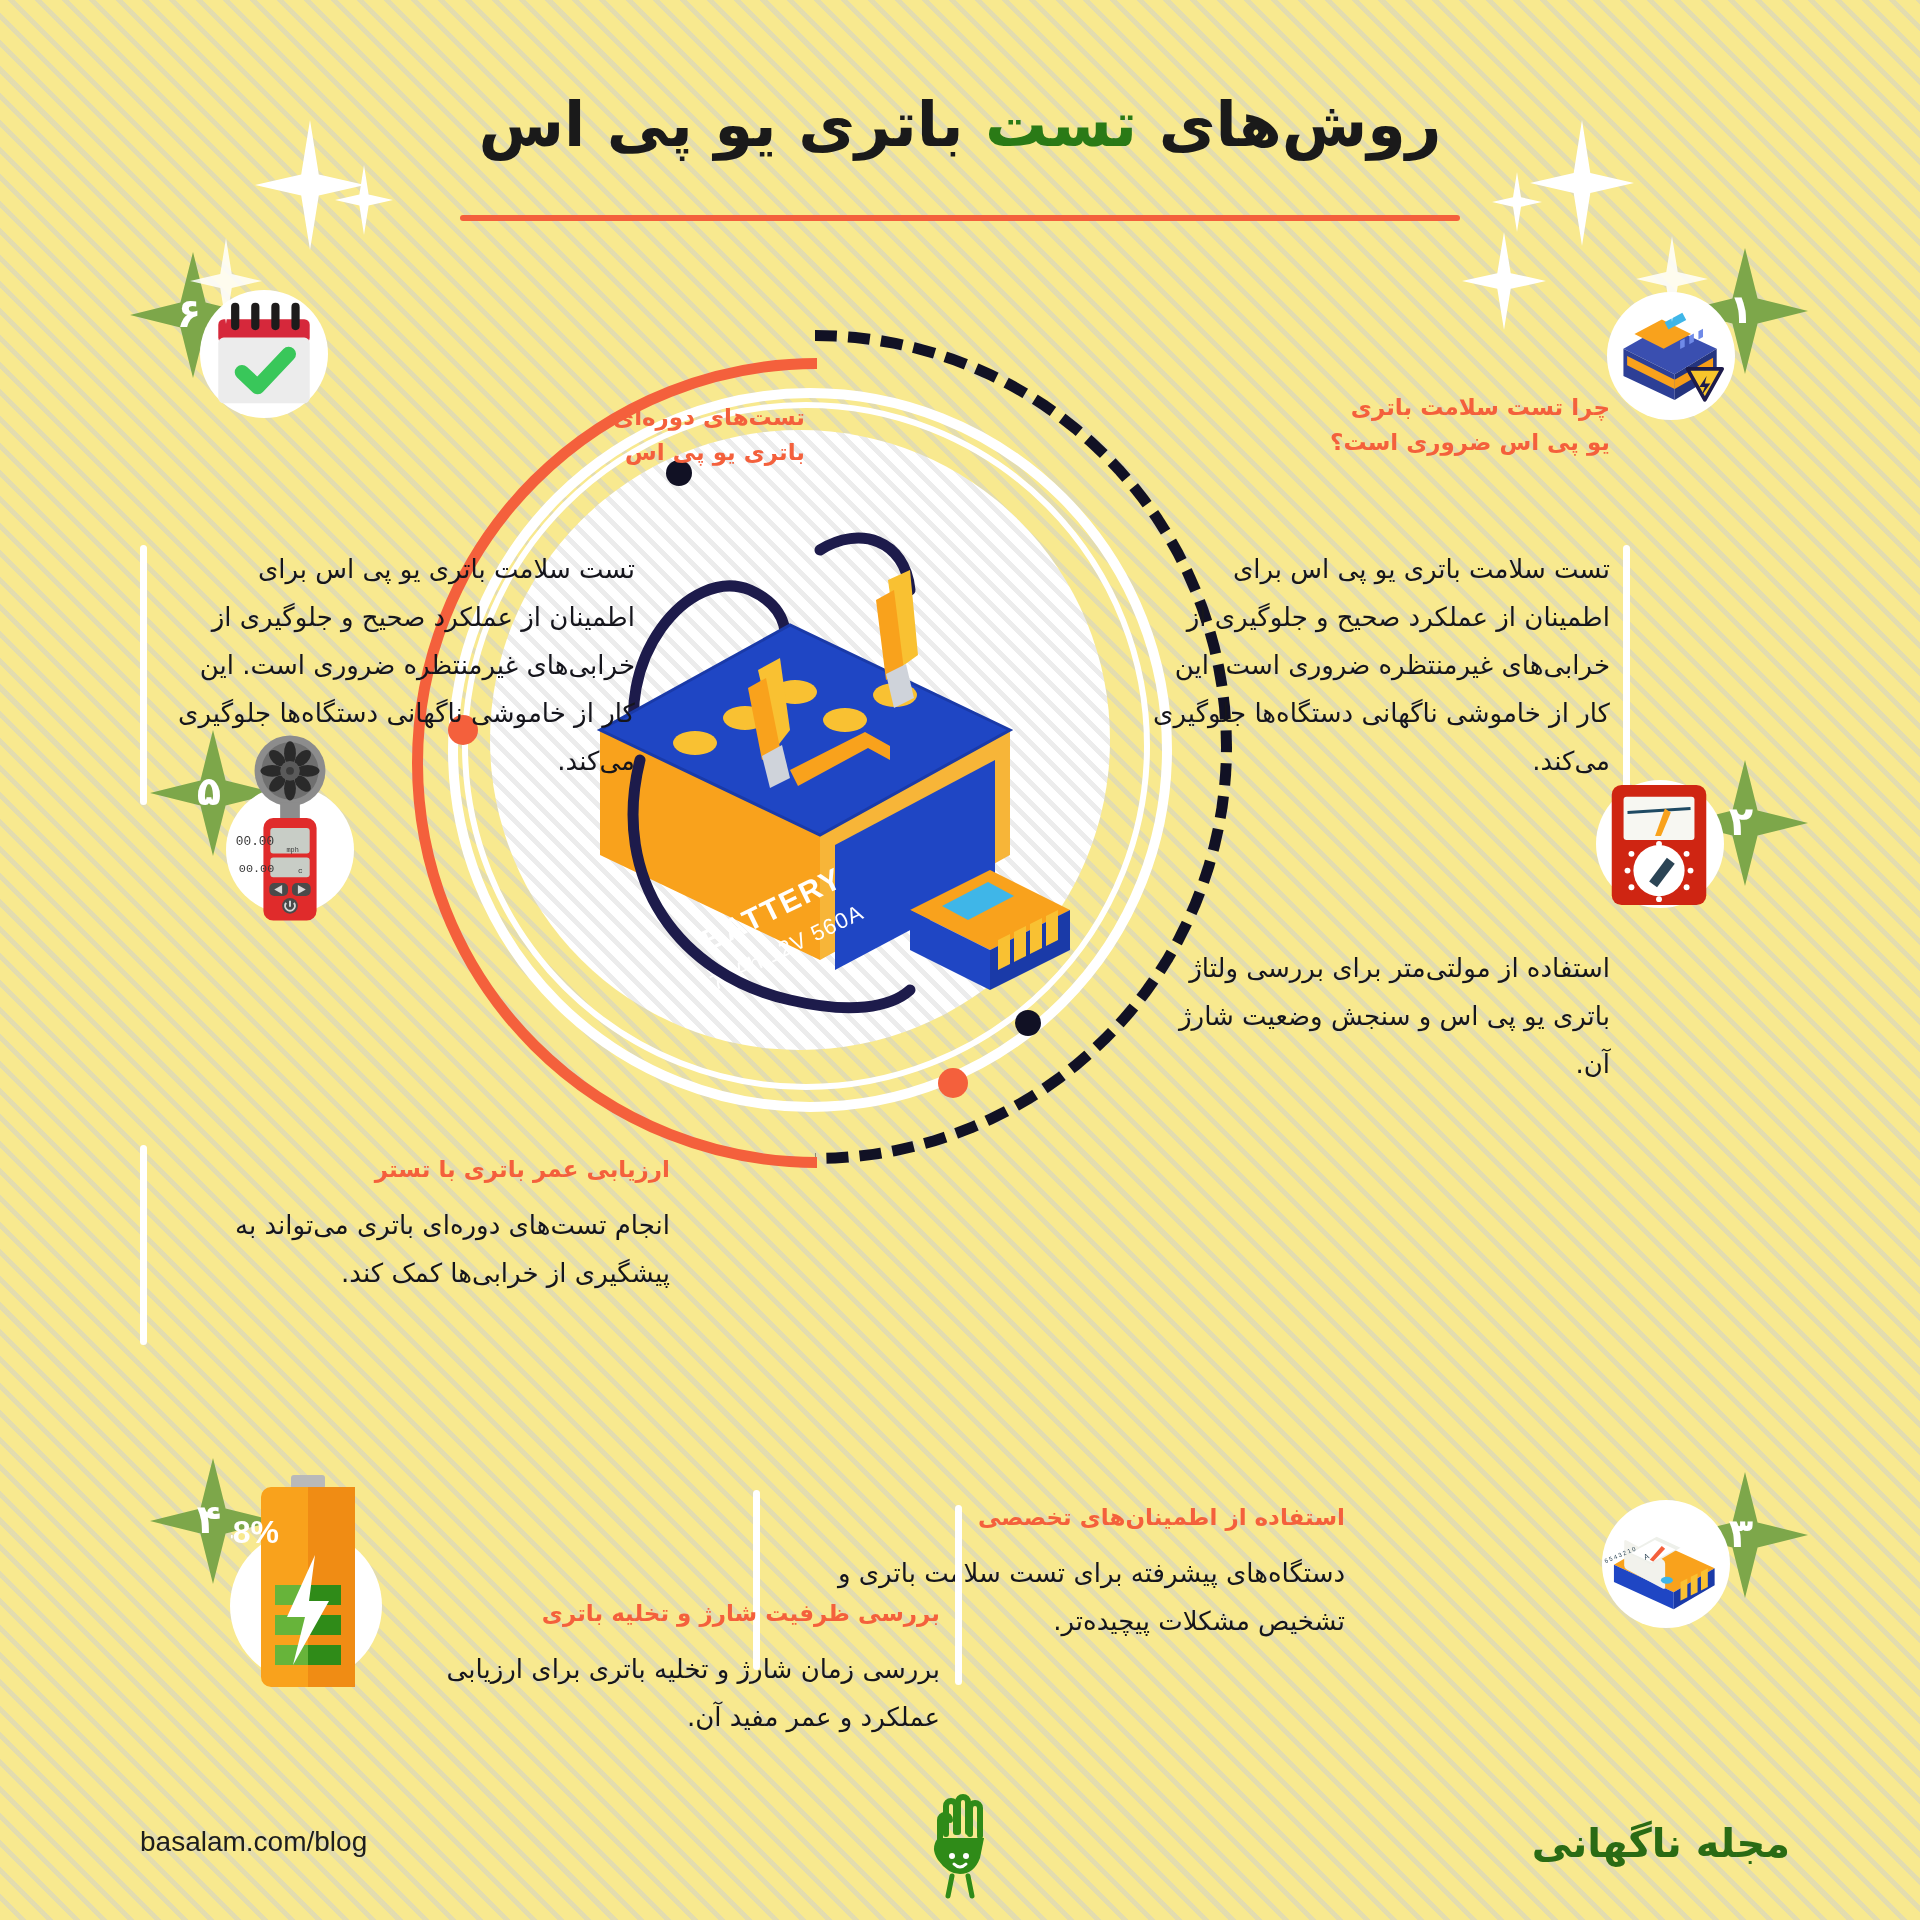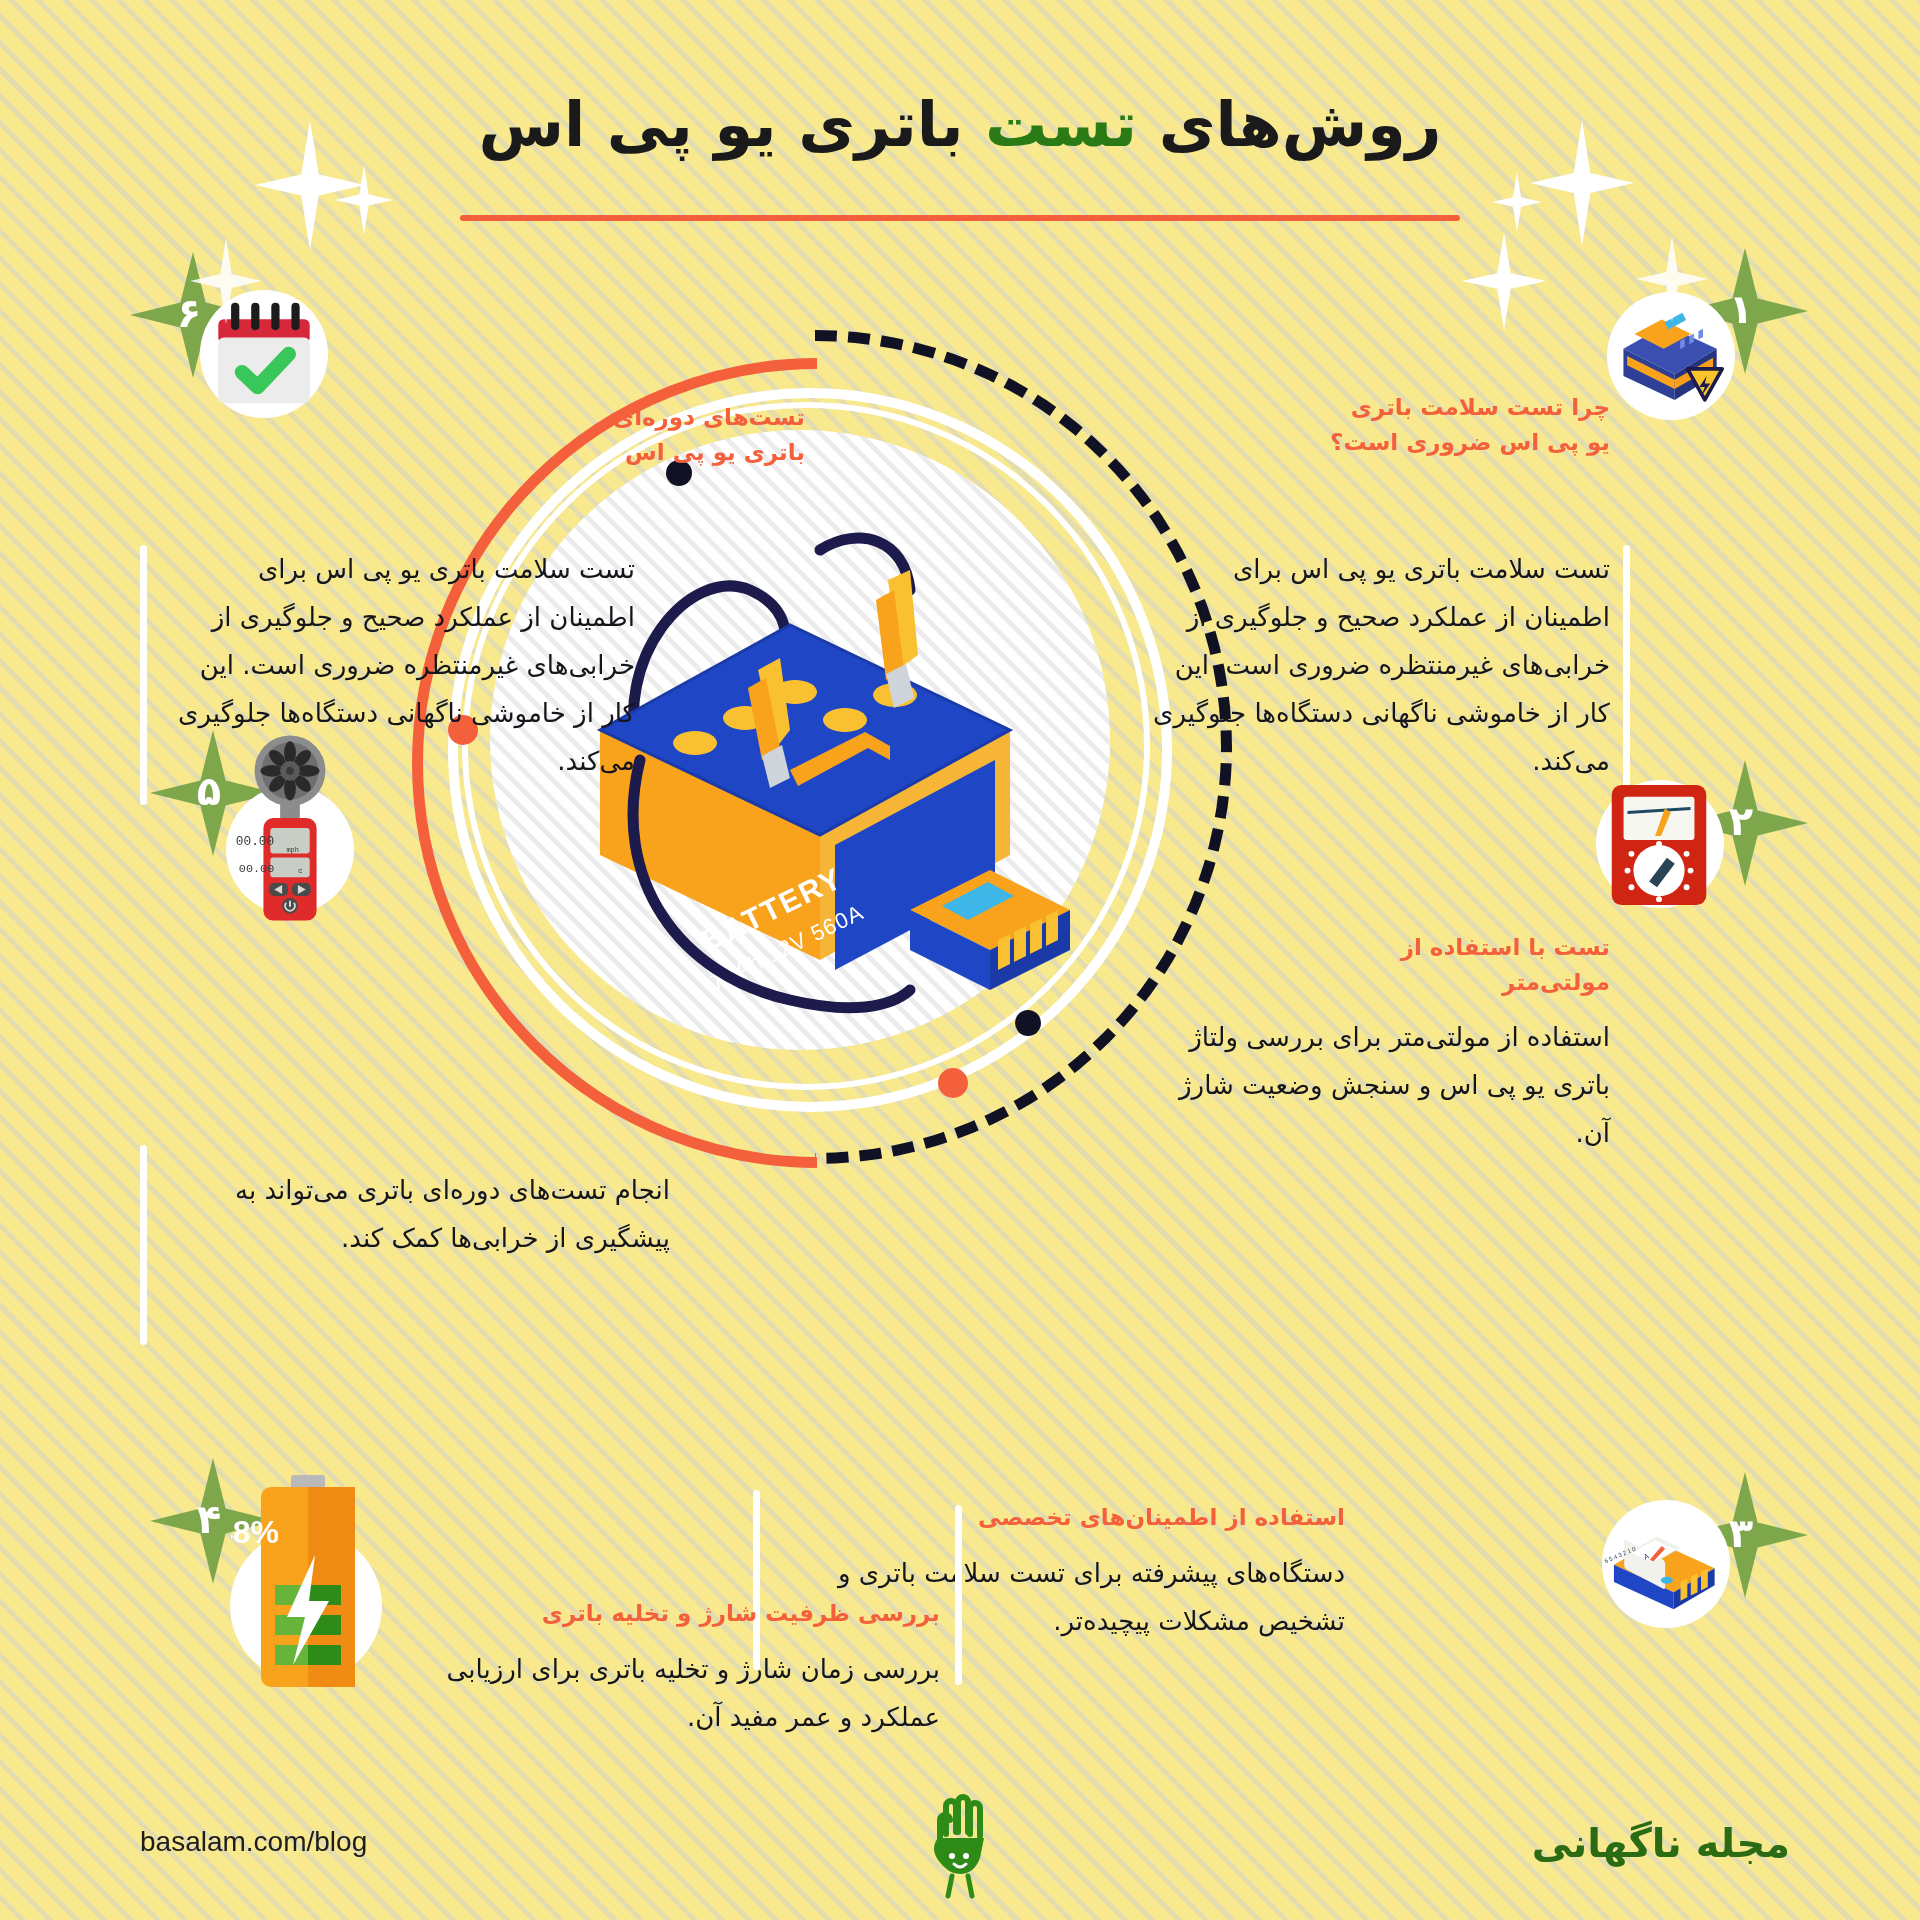--- a/index.html
+++ b/index.html
@@ -259,24 +259,20 @@
           <circle cx="36" cy="114" r="3"></circle>
         <circle cx="92" cy="80" r="3"></circle>
           <circle cx="96" cy="97" r="3"></circle>
           <circle cx="92" cy="114" r="3"></circle>
         <circle cx="64" cy="126" r="3"></circle>
           <circle cx="64" cy="70" r="3"></circle>
       </g>
     </svg>
   </div>
   <div class="section sec-right" style="right:310px;top:930px;width:470px;">
-    <div class="sec-head">
-      <div>تست با استفاده از</div>
-      <div>مولتی‌متر</div>
-    </div>
     <div class="sec-body" style="margin-top:14px;">استفاده از مولتی‌متر برای بررسی ولتاژ باتری یو پی اس و سنجش وضعیت شارژ آن.</div>
   </div>
 
   <div class="badge" style="right:112px;top:1472px;">
     <div class="star"></div>
     <div class="num">۳</div>
   </div>
   <div class="icon-circle" style="right:190px;top:1500px;">
     <svg width="150" height="130" viewBox="0 0 150 130">
       <polygon points="14,66 62,38 132,70 84,98" fill="#f9a21c"></polygon>
@@ -361,20 +357,21 @@
       <rect x="44" y="158" width="19" height="13" rx="5" fill="#4a4a4a"></rect>
       <rect x="67" y="158" width="19" height="13" rx="5" fill="#4a4a4a"></rect>
       <polygon points="57,160 57,169 49,164.5" fill="#d8d8d8"></polygon>
       <polygon points="73,160 73,169 81,164.5" fill="#d8d8d8"></polygon>
       <circle cx="65" cy="181" r="8" fill="#4a4a4a"></circle>
       <path d="M65 176 L65 182" stroke="#d8d8d8" stroke-width="2"></path>
       <path d="M61 178 A 5 5 0 1 0 69 178" fill="none" stroke="#d8d8d8" stroke-width="2"></path>
     </svg>
   </div>
   <div class="section" style="left:160px;top:1152px;width:510px;">
+    <div class="sec-head" style="text-align:right;">ارزیابی عمر باتری با تستر</div>
     <div class="sec-body" style="margin-top:14px;">انجام تست‌های دوره‌ای باتری می‌تواند به پیشگیری از خرابی‌ها کمک کند.</div>
   </div>
   <div class="divider" style="left:140px;top:1145px;height:200px;"></div>
 
   <div class="badge" style="left:150px;top:1458px;">
     <div class="star"></div>
     <div class="num">۴</div>
   </div>
   <div class="icon-circle" style="left:230px;top:1530px;width:152px;height:152px;">
     <svg width="150" height="230" viewBox="0 0 150 230" style="margin-top:-44px;">

